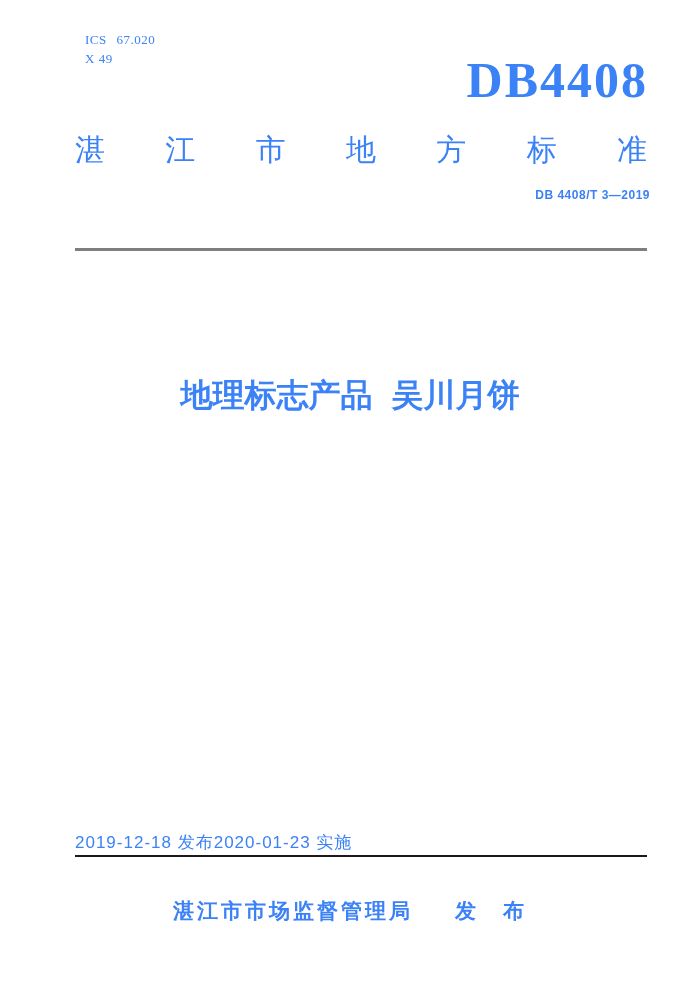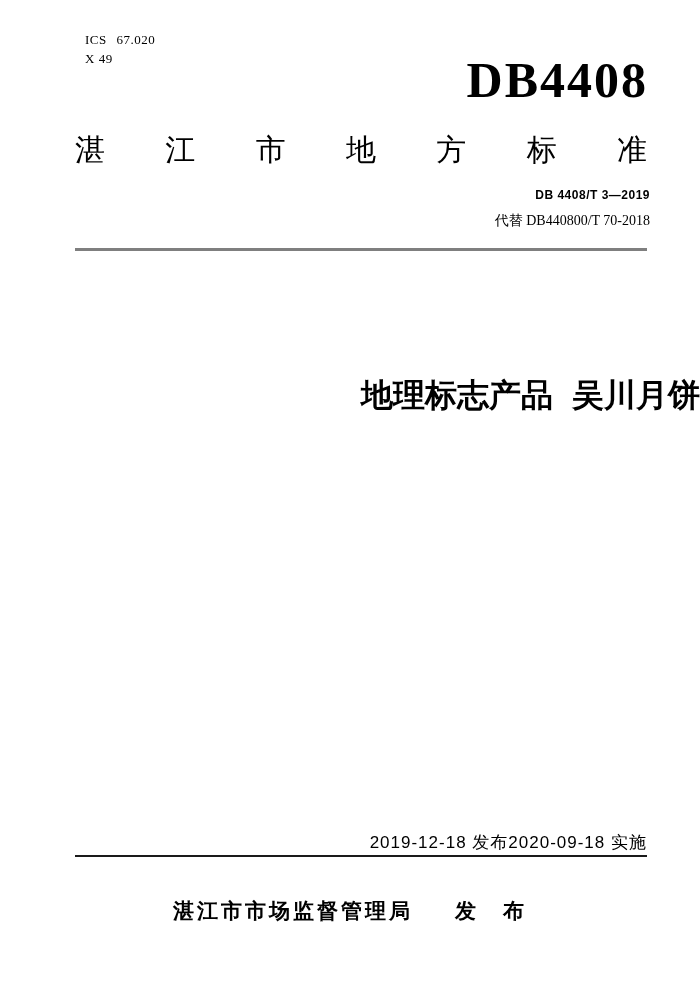--- a/index.html
+++ b/index.html
@@ -5,21 +5,21 @@
   html, body {
     margin: 0;
     padding: 0;
     background: #ffffff;
   }
   .page {
     position: relative;
     width: 700px;
     height: 990px;
     background: #ffffff;
-    color: #000000;
+    color: #3b82f6;
     font-family: "Liberation Sans", sans-serif;
     overflow: hidden;
   }
 
   
   .ics-block {
     position: absolute;
     left: 85px;
     top: 30px;
     font-family: "Liberation Serif", serif;
@@ -83,35 +83,35 @@
     height: 3px;
     background: #7f7f7f;
   }
 
   
   .title {
     position: absolute;
     left: 0;
     top: 376px;
     width: 700px;
-    text-align: right;
+    text-align: center;
     font-size: 32px;
     font-weight: 600;
     word-spacing: 10px;
     line-height: 38px;
   }
 
   
   .dates-row {
     position: absolute;
     left: 75px;
     top: 832px;
     width: 572px;
     display: flex;
-    justify-content: flex-end;
+    justify-content: flex-start;
     font-size: 17px;
     letter-spacing: 1px;
     line-height: 22px;
   }
 
   
   .rule-bottom {
     position: absolute;
     left: 75px;
     top: 855px;
@@ -154,29 +154,28 @@
       <span>江</span>
       <span>市</span>
       <span>地</span>
       <span>方</span>
       <span>标</span>
       <span>准</span>
     </div>
 
   <div class="std-code">DB 4408/T 3—2019</div>
 
-  <div class="replaces">代替 DB440800/T 70-2018</div>
 
   <div class="rule-top"></div>
 
   <div class="title">地理标志产品 吴川月饼</div>
 
   <div class="dates-row">
     <span>2019-12-18 发布</span>
-    <span>2020-09-18 实施</span>
+    <span>2020-01-23 实施</span>
   </div>
 
   <div class="rule-bottom"></div>
 
   <div class="publisher-row">
     <span>湛江市市场监督管理局</span>
     <span>发　布</span>
   </div>
 
 </div>

